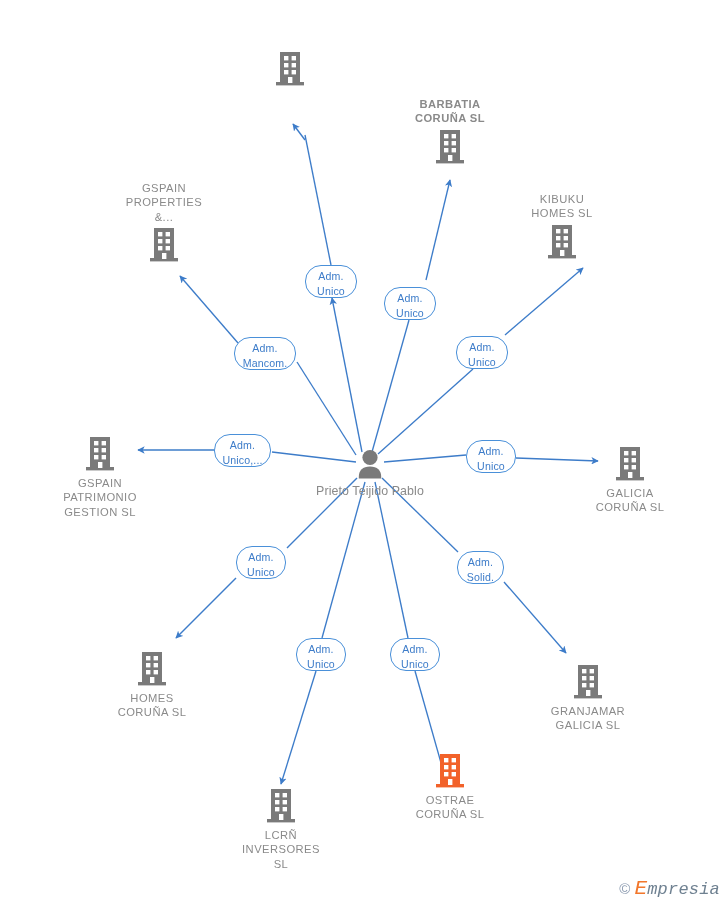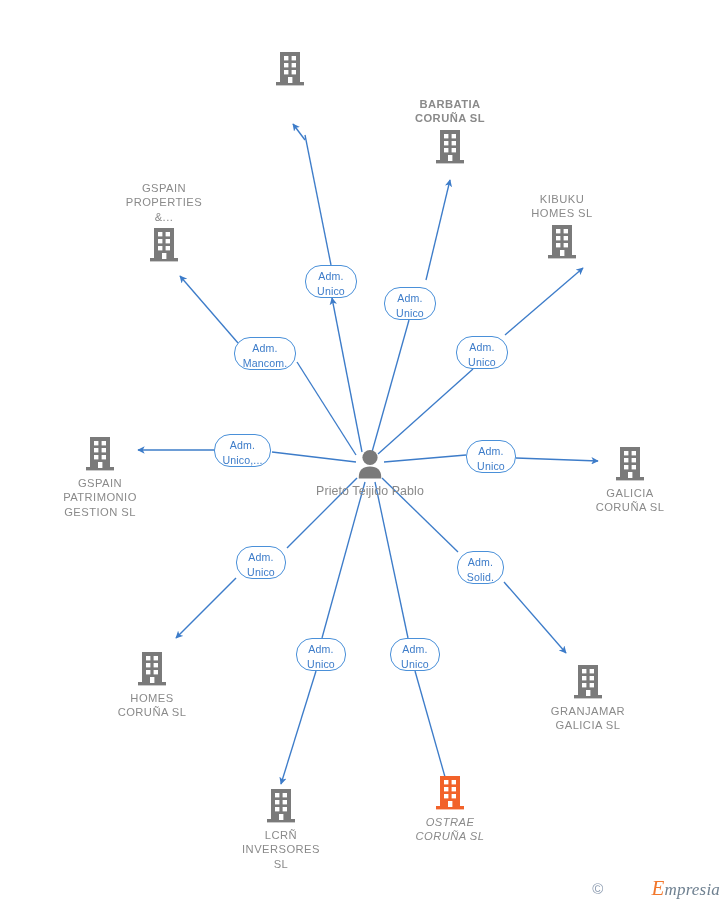--- a/index.html
+++ b/index.html
@@ -87,27 +87,26 @@
     align-items: center;
     gap: 4px;
     user-select: none;
   }
   #watermark .wm-c {
     font-size: 15px;
     color: #8c9bb0;
     line-height: 1;
   }
   #watermark .wm-text {
-    font-family: Liberation Serif, serif;
+    font-family: Liberation Mono, monospace;
     font-style: italic;
     font-size: 17px;
     color: #6f8191;
     line-height: 1;
     letter-spacing: 0.2px;
-    margin-left: 44px;
   }
   #watermark .wm-text .wm-e {
     color: #f2772b;
     font-size: 21px;
   }
 </style>
 </head>
 <body>
 
 <div id="canvas">
@@ -337,21 +336,21 @@
           <rect x="10" y="20" width="4.4" height="4.4"></rect>
           <rect x="17.6" y="20" width="4.4" height="4.4"></rect>
           <rect x="14" y="27" width="4.4" height="6"></rect>
         </g>
       </svg>
     </span>
     <span class="cap">GRANJAMAR
 GALICIA  SL</span>
   </div>
 
-  <div class="node highlight" style="left:450px; top:774px;font-style:italic;">
+  <div class="node highlight" style="left:450px; top:752px;">
     <span class="ico">
       <svg width="32" height="38" viewBox="0 0 32 38">
         <rect x="6" y="2" width="20" height="31" fill="#f2622a"></rect>
         <rect x="2" y="32" width="28" height="3.4" fill="#f2622a"></rect>
         <g fill="#ffffff">
           <rect x="10" y="6" width="4.4" height="4.4"></rect>
           <rect x="17.6" y="6" width="4.4" height="4.4"></rect>
           <rect x="10" y="13" width="4.4" height="4.4"></rect>
           <rect x="17.6" y="13" width="4.4" height="4.4"></rect>
           <rect x="10" y="20" width="4.4" height="4.4"></rect>

